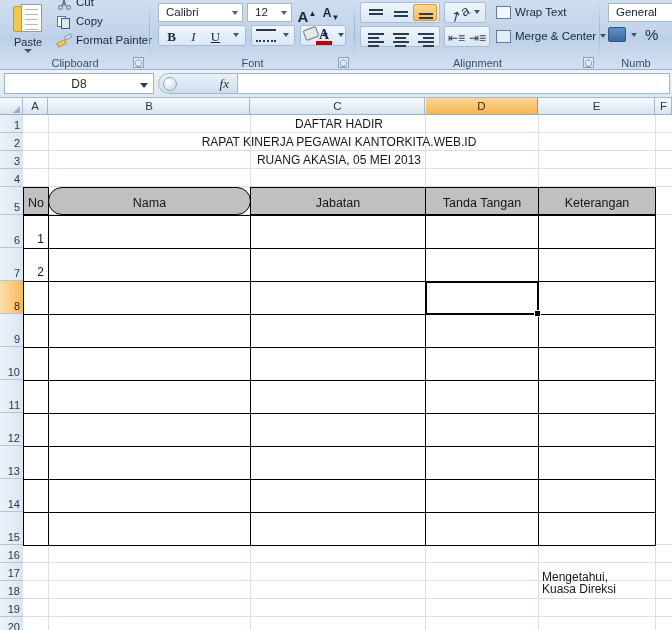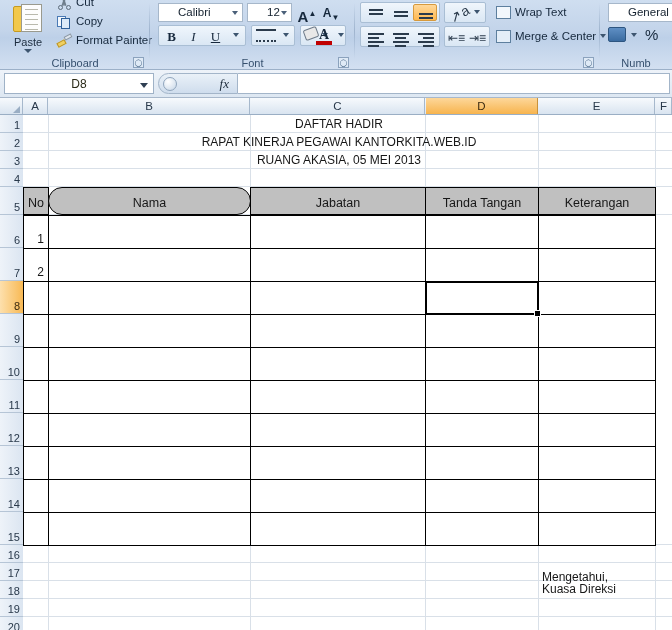--- a/index.html
+++ b/index.html
@@ -91,21 +91,21 @@
     background: #f0d060; border: 1px solid #b9932a; transform: rotate(-28deg);
   }
   .ico-brush u {
     position: absolute; left: 7px; top: 2px; width: 8px; height: 4px;
     background: #dfe6ee; border: 1px solid #8c9aa8; transform: rotate(-28deg);
   }
 
   
   .fld {
     position: absolute; background: #fff; border: 1px solid #a6b7ca;
-    font-size: 11.5px; color: #13202e; line-height: 17px; padding-left: 19px;
+    font-size: 11.5px; color: #13202e; line-height: 17px; padding-left: 7px;
   }
   .fld .cv {
     position: absolute; right: 4px; top: 7px; width: 0; height: 0;
     border-left: 3.5px solid transparent; border-right: 3.5px solid transparent;
     border-top: 4px solid #4a6079;
   }
   .rbtn {
     position: absolute; border: 1px solid transparent; border-radius: 2px;
     text-align: center; font-size: 13px; color: #16283c; line-height: 1;
     background: linear-gradient(to bottom,#f3f8fd,#dce8f5);
@@ -390,20 +390,21 @@
     <div style="position:absolute;left:140px;top:4px;height:17px;font-size:11.5px;color:#16283c;line-height:17px;padding-left:20px;">
       <span style="position:absolute;left:1px;top:2px;width:15px;height:13px;border:1px solid #5d7f9e;background:#f2f7fc;"></span>
       <span>Wrap Text</span>
     </div>
     <div style="position:absolute;left:140px;top:28px;height:17px;font-size:11.5px;color:#16283c;line-height:17px;padding-left:20px;">
       <span style="position:absolute;left:1px;top:2px;width:15px;height:13px;border:1px solid #5d7f9e;background:#e4eef8;"></span>
       <span>Merge &amp; Center</span>
       <span style="position:absolute;right:-10px;top:6px;width:0;height:0;border-left:3.5px solid transparent;border-right:3.5px solid transparent;border-top:4px solid #3d556f;"></span>
     </div>
 
+    <div class="grp-label">Alignment</div>
     <div class="dlg" style="right:6px;">◯</div>
     <div class="grp-sep" style="right:0;"></div>
   </div>
 
   <div class="grp" style="left:600px;width:72px;">
     <div class="fld" style="left:8px;top:3px;width:75px;height:19px;">
       <span>General</span>
     </div>
     <div style="position:absolute;left:8px;top:27px;width:18px;height:15px;background:linear-gradient(to bottom,#5f8fc4,#3a6ba0);border:1px solid #2d5580;border-radius:2px;"></div>
     <div class="mini-caret" style="left:31px;top:33px;"></div>

